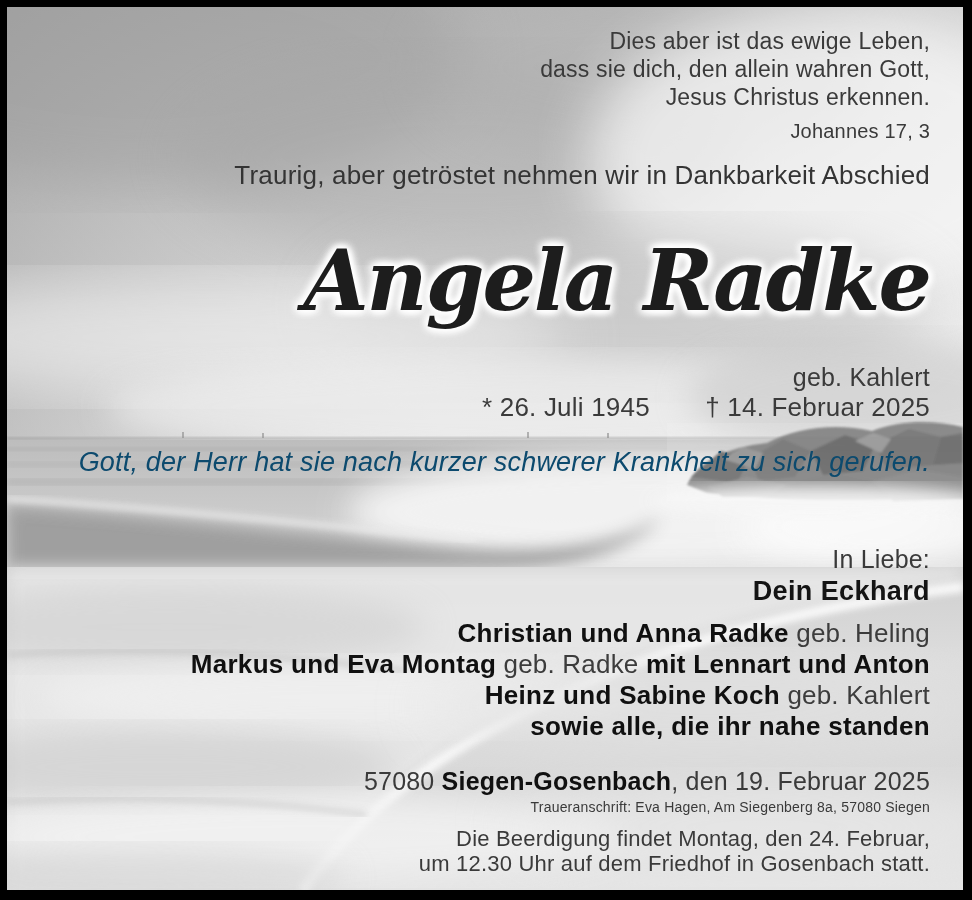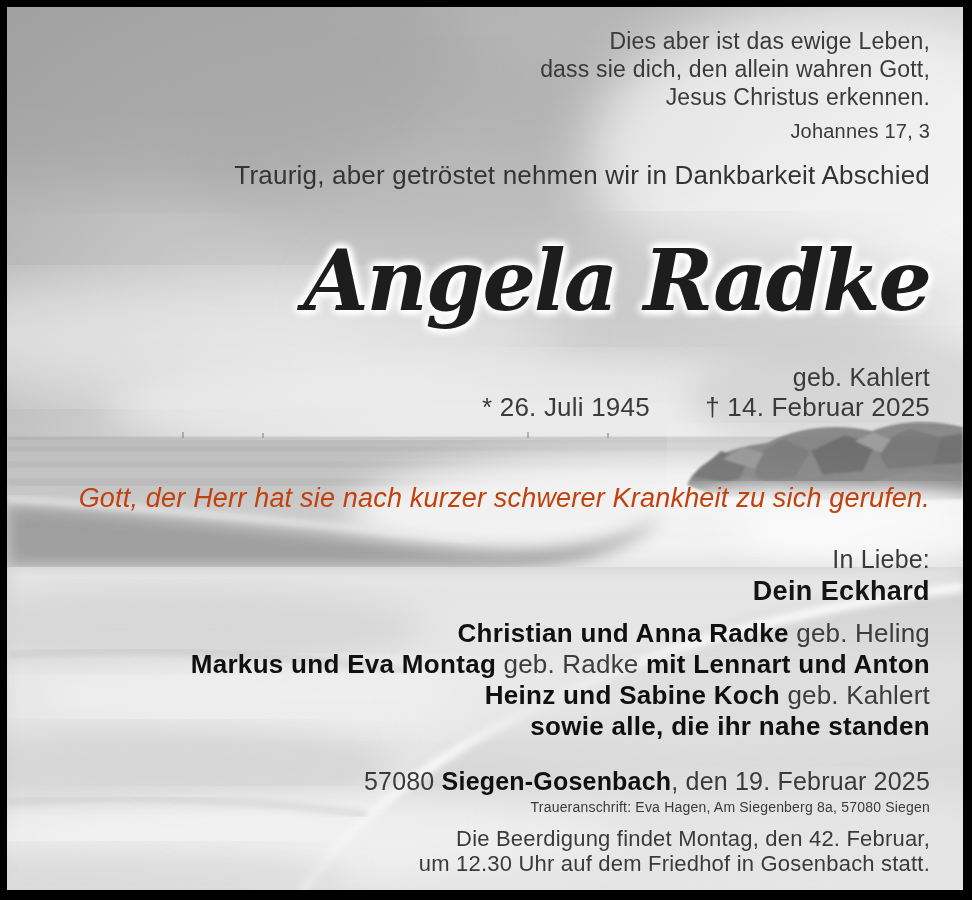--- a/index.html
+++ b/index.html
@@ -40,21 +40,21 @@
     text-shadow:
       0 0 6px #ffffff, 0 0 12px #ffffff,
       3px 3px 7px rgba(255,255,255,.95),
       -3px -3px 7px rgba(255,255,255,.95),
       3px -3px 7px rgba(255,255,255,.9),
       -3px 3px 7px rgba(255,255,255,.9);
   }
   .maiden{top:356px;font-size:25px;}
   .dates{top:385px;font-size:26px;}
   .dates .death{display:inline-block;margin-left:48px;}
-  .verse{top:476px;font-size:27px;font-style:italic;color:#c2410c;}
+  .verse{top:440px;font-size:27px;font-style:italic;color:#0c4a6e;}
   .salutation{top:538px;font-size:25px;}
   .husband{top:569px;font-size:27px;font-weight:bold;color:#141414;letter-spacing:.4px;}
   .family{top:611px;font-size:26px;line-height:31px;color:#3c3c3c;}
   .family .b{font-weight:bold;color:#101010;letter-spacing:.3px;}
   .city-line{top:760px;font-size:25px;}
   .city-line .b{font-weight:bold;color:#101010;}
   .address{top:792px;font-size:14px;}
   .funeral{top:819px;font-size:22px;line-height:25px;}
 </style>
 </head>
@@ -197,19 +197,19 @@
         <div><span class="b">sowie alle, die ihr nahe standen</span></div>
       </div>
 
       <div class="txt city-line">
         <span>57080 </span><span class="b">Siegen-Gosenbach</span><span>, den 19. Februar 2025</span>
       </div>
 
       <div class="txt address">Traueranschrift: Eva Hagen, Am Siegenberg 8a, 57080 Siegen</div>
 
       <div class="txt funeral">
-        <div>Die Beerdigung findet Montag, den 42. Februar,</div>
+        <div>Die Beerdigung findet Montag, den 24. Februar,</div>
         <div>um 12.30 Uhr auf dem Friedhof in Gosenbach statt.</div>
       </div>
 
     </div>
   </div>
 </div>
 
 </body></html>

